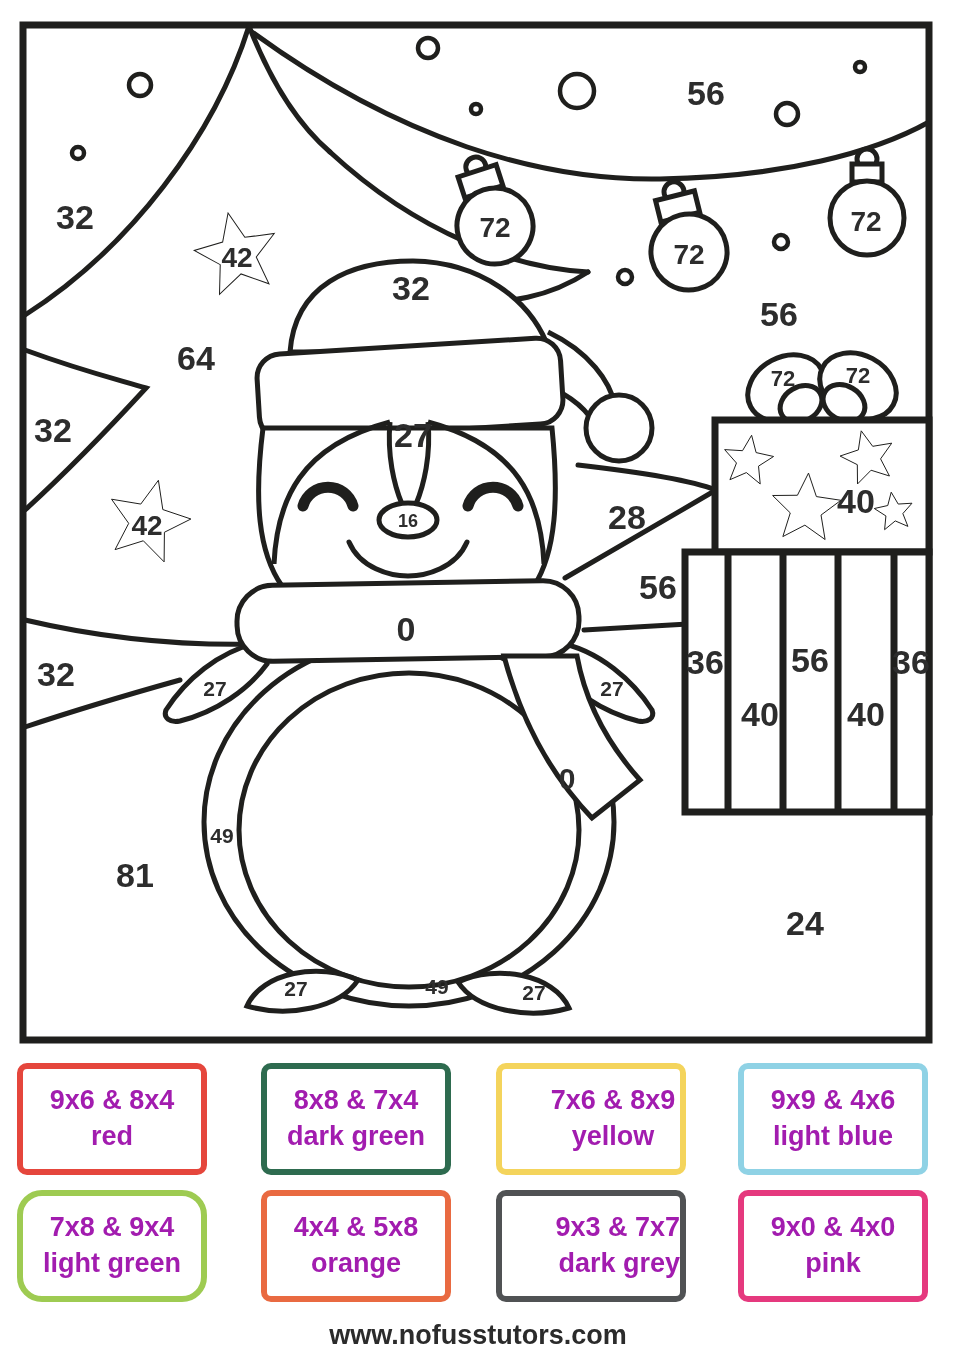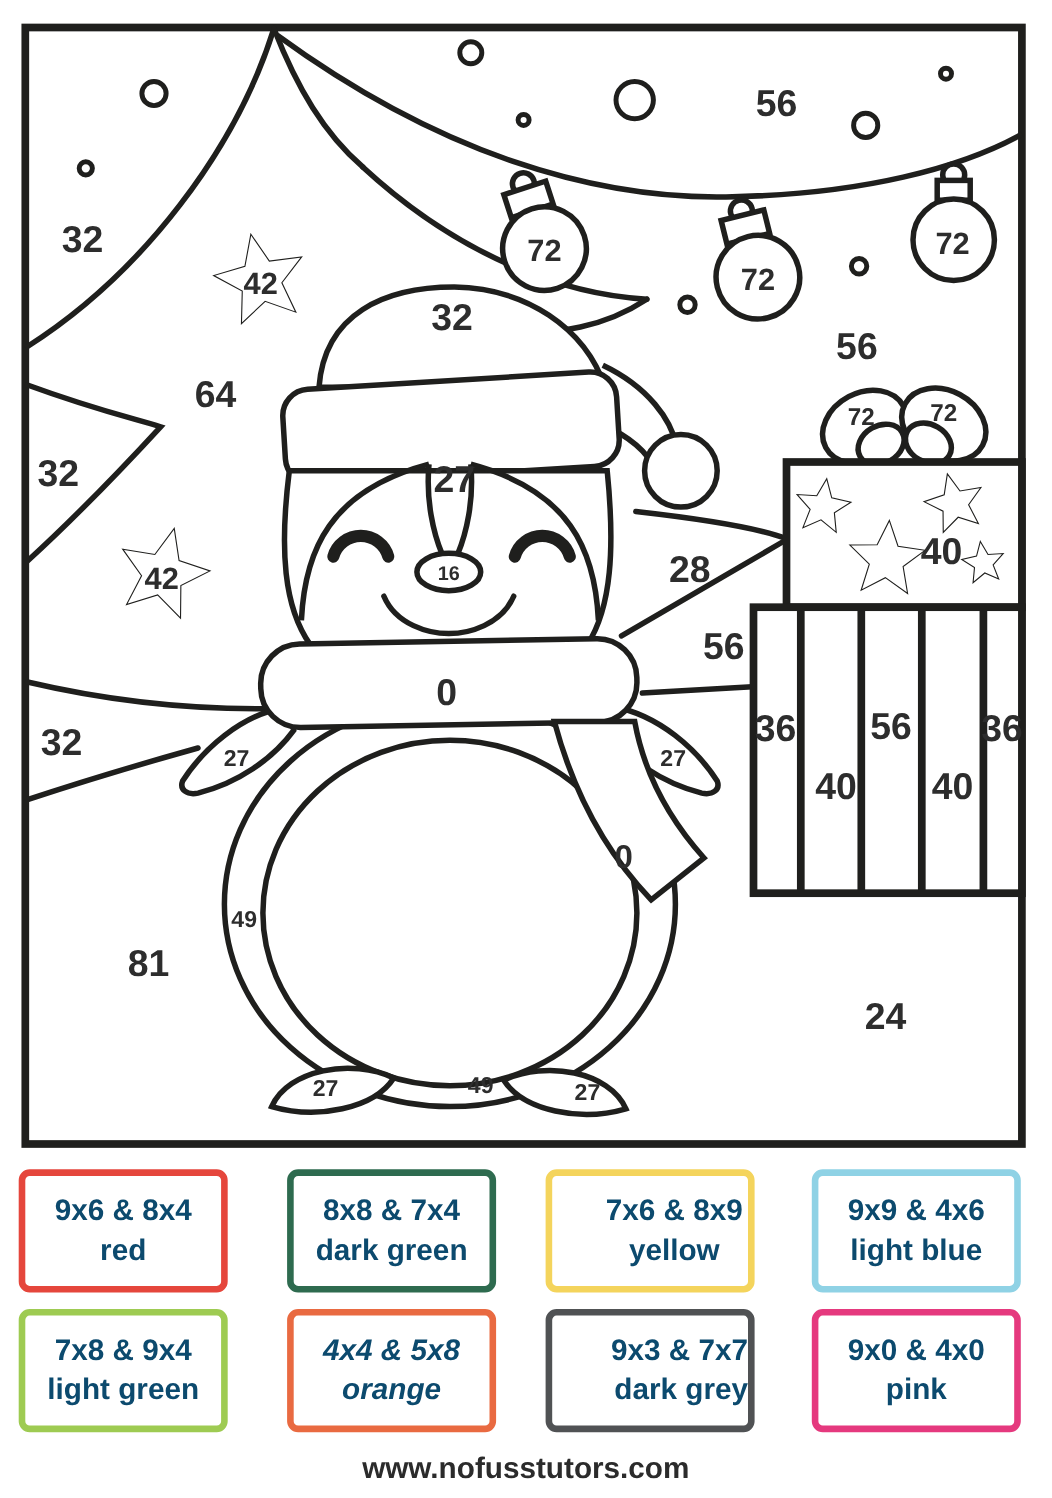--- a/index.html
+++ b/index.html
@@ -5,21 +5,21 @@
   html,body{margin:0;padding:0;background:#ffffff;}
   .page{position:relative;width:956px;height:1362px;background:#fff;overflow:hidden;
         font-family:"Liberation Sans",sans-serif;}
   .art-svg{position:absolute;left:0;top:0;}
   .num{font-family:"Liberation Sans",sans-serif;font-weight:700;fill:#2d2d2d;}
   .n34{font-size:34px;} .n28{font-size:28px;} .n30{font-size:30px;}
   .n22{font-size:22px;} .n21{font-size:21px;} .n18{font-size:18px;}
   .key-box{position:absolute;width:190px;height:112px;border:6px solid #000;border-radius:10px;
            box-sizing:border-box;display:flex;flex-direction:column;align-items:center;
            justify-content:center;background:#fff;}
-  .key-problems,.key-color{font-size:27px;font-weight:700;color:#0c4a6e;line-height:1.32;
+  .key-problems,.key-color{font-size:27px;font-weight:700;color:#a21caf;line-height:1.32;
            text-align:center;white-space:nowrap;}
   .footer{position:absolute;left:0;top:1320px;width:956px;text-align:center;
           font-size:27px;font-weight:700;color:#2b2b2b;}
 </style>
 </head>
 <body>
 
 <div class="page">
 
   <svg class="art-svg" width="956" height="1060" viewBox="0 0 956 1060">
@@ -180,25 +180,25 @@
       <div class="key-color">dark green</div>
     </div>
     <div class="key-box" style="left: 496px; top: 1063px; border-color: rgb(244, 212, 92); padding-left: 44px;">
       <div class="key-problems">7x6 &amp; 8x9</div>
       <div class="key-color">yellow</div>
     </div>
     <div class="key-box" style="left: 738px; top: 1063px; border-color: rgb(143, 210, 229);">
       <div class="key-problems">9x9 &amp; 4x6</div>
       <div class="key-color">light blue</div>
     </div>
-    <div class="key-box" style="left: 17px; top: 1190px; border-color: rgb(158, 203, 82);">
+    <div class="key-box" style="left: 17px; top: 1190px; border-color: rgb(158, 203, 82); border-radius: 25px;">
       <div class="key-problems">7x8 &amp; 9x4</div>
       <div class="key-color">light green</div>
     </div>
-    <div class="key-box" style="left: 261px; top: 1190px; border-color: rgb(233, 106, 65); font-style: italic;">
+    <div class="key-box" style="left: 261px; top: 1190px; border-color: rgb(233, 106, 65);">
       <div class="key-problems">4x4 &amp; 5x8</div>
       <div class="key-color">orange</div>
     </div>
     <div class="key-box" style="left: 496px; top: 1190px; border-color: rgb(80, 82, 84); align-items: flex-end;">
       <div class="key-problems">9x3 &amp; 7x7</div>
       <div class="key-color">dark grey</div>
     </div>
     <div class="key-box" style="left: 738px; top: 1190px; border-color: rgb(229, 57, 126);">
       <div class="key-problems">9x0 &amp; 4x0</div>
       <div class="key-color">pink</div>

